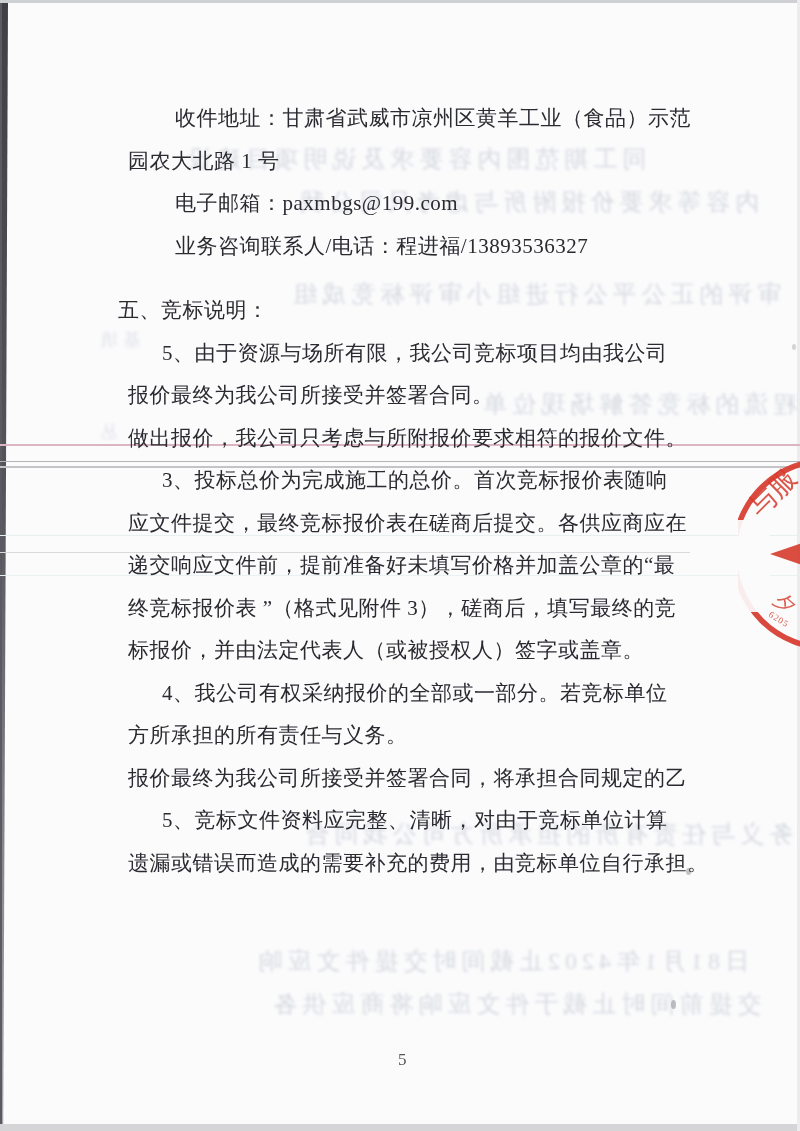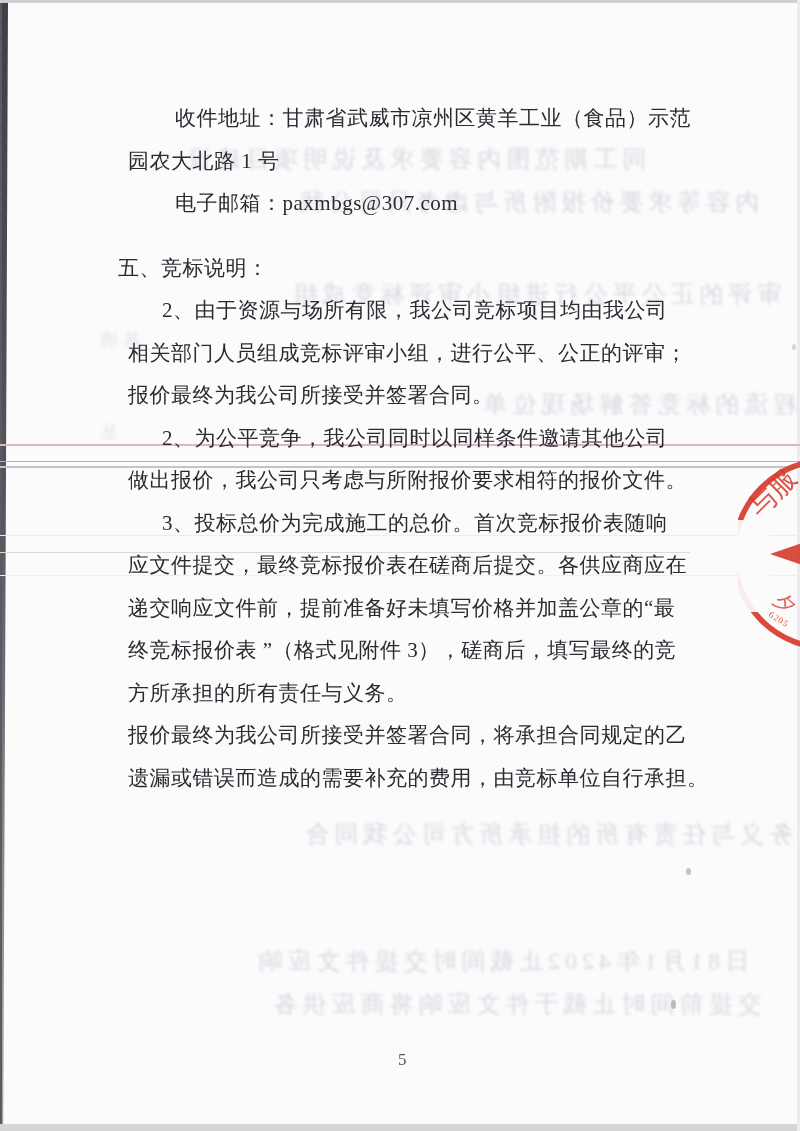--- a/index.html
+++ b/index.html
@@ -85,33 +85,35 @@
 <div class="bleed small" style="left:95px;top:328px;">基填</div>
 <div class="bleed small" style="left:95px;top:420px;">丛</div>
 
 <div class="speck speck1"></div>
 <div class="speck speck2"></div>
 <div class="speck speck3"></div>
 
 <div class="content">
   <div class="ln ind1">收件地址：甘肃省武威市凉州区黄羊工业（食品）示范</div>
   <div class="ln">园农大北路 1 号</div>
-  <div class="ln ind1">电子邮箱：paxmbgs@307.com</div>
+  <div class="ln ind1">电子邮箱：paxmbgs@199.com</div>
+  <div class="ln ind1">业务咨询联系人/电话：程进福/13893536327</div>
   <div class="ln head">五、竞标说明：</div>
-  <div class="ln ind2">2、由于资源与场所有限，我公司竞标项目均由我公司</div>
-  <div class="ln">相关部门人员组成竞标评审小组，进行公平、公正的评审；</div>
+  <div class="ln ind2">5、由于资源与场所有限，我公司竞标项目均由我公司</div>
   <div class="ln">报价最终为我公司所接受并签署合同。</div>
-  <div class="ln ind2">2、为公平竞争，我公司同时以同样条件邀请其他公司</div>
   <div class="ln">做出报价，我公司只考虑与所附报价要求相符的报价文件。</div>
   <div class="ln ind2">3、投标总价为完成施工的总价。首次竞标报价表随响</div>
   <div class="ln">应文件提交，最终竞标报价表在磋商后提交。各供应商应在</div>
   <div class="ln">递交响应文件前，提前准备好未填写价格并加盖公章的“最</div>
   <div class="ln">终竞标报价表 ”（格式见附件 3），磋商后，填写最终的竞</div>
+  <div class="ln">标报价，并由法定代表人（或被授权人）签字或盖章。</div>
+  <div class="ln ind2">4、我公司有权采纳报价的全部或一部分。若竞标单位</div>
   <div class="ln">方所承担的所有责任与义务。</div>
   <div class="ln">报价最终为我公司所接受并签署合同，将承担合同规定的乙</div>
+  <div class="ln ind2">5、竞标文件资料应完整、清晰，对由于竞标单位计算</div>
   <div class="ln">遗漏或错误而造成的需要补充的费用，由竞标单位自行承担。</div>
 </div>
 
 <div class="page-number">5</div>
 
 <div class="stamp-box">
   <svg width="62" height="200" viewBox="0 0 62 200" xmlns="http://www.w3.org/2000/svg">
     <circle cx="90" cy="104" r="94" fill="none" stroke="#d63a2c" stroke-width="5.5" opacity="0.92"></circle>
 
     <rect x="-8" y="70" width="40" height="92" fill="#fbfbfc" opacity="0.92"></rect>

